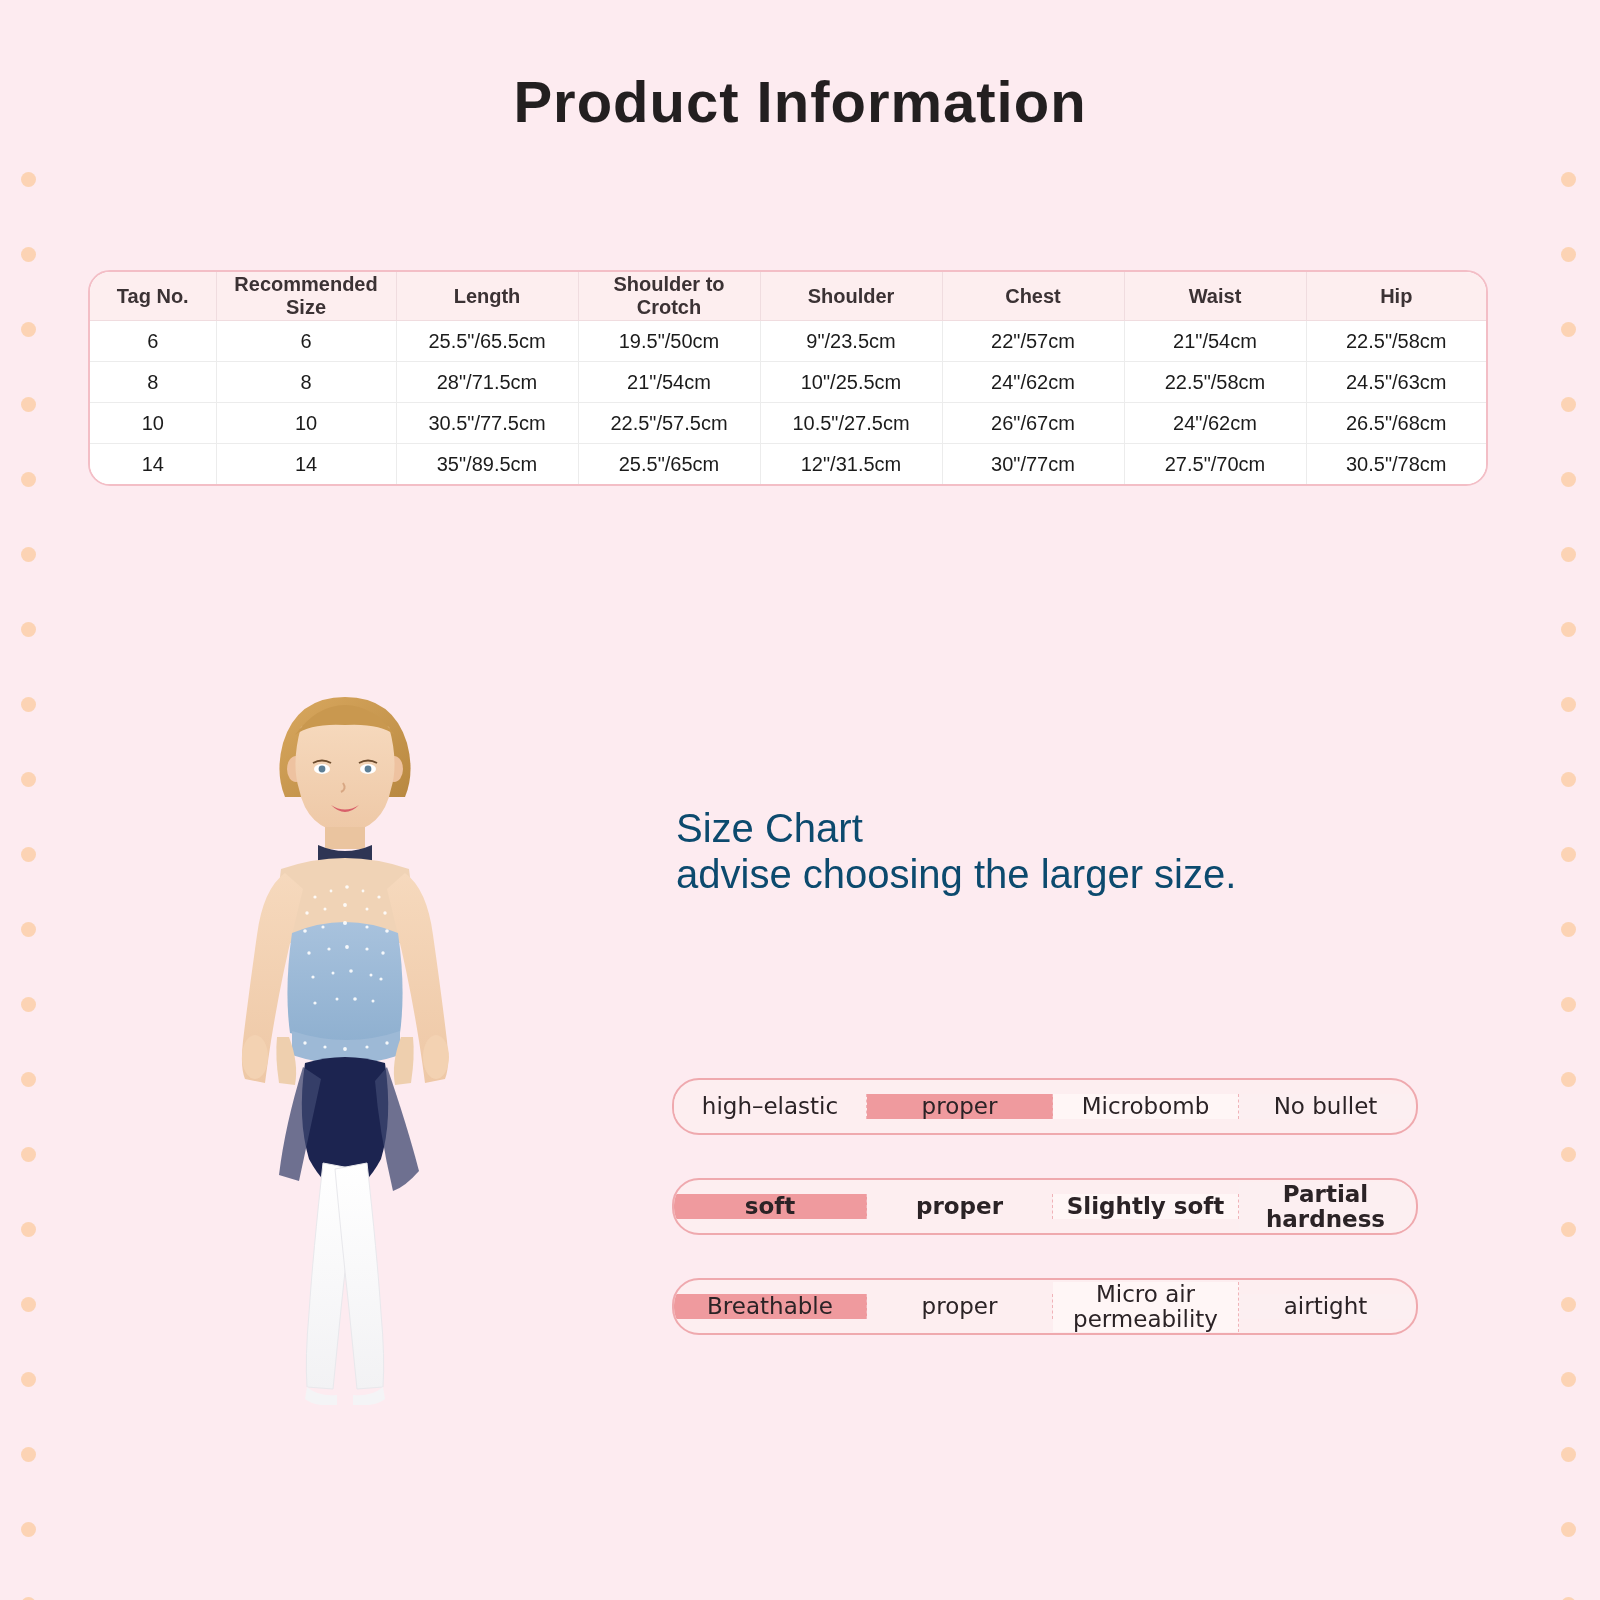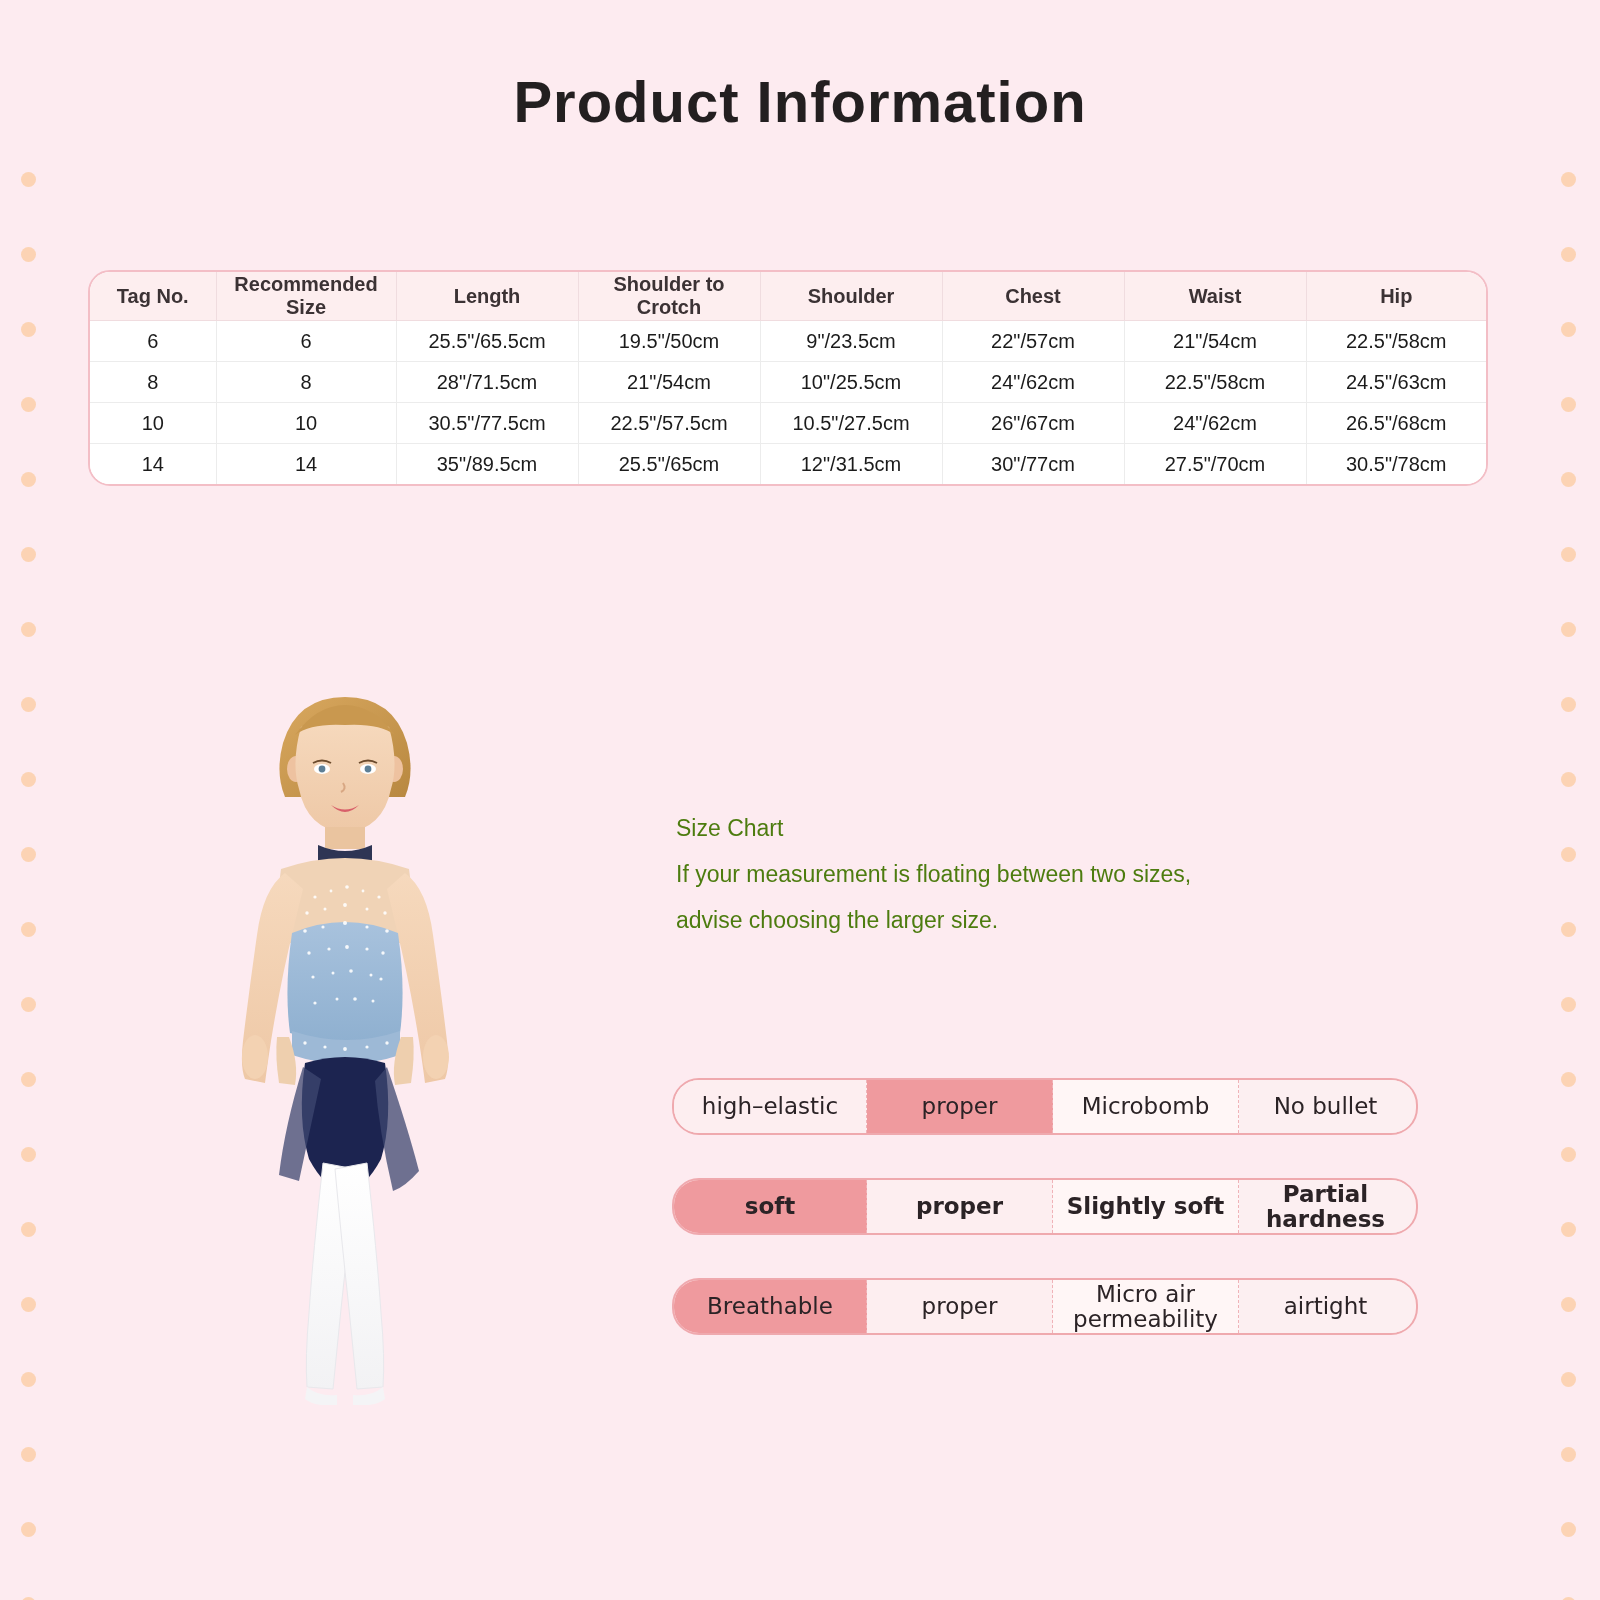--- a/index.html
+++ b/index.html
@@ -107,42 +107,43 @@
     height: 740px;
   }
   .model-photo svg { display: block; }
 
   
   .sizechart-text {
     position: absolute;
     left: 676px;
     top: 805px;
     width: 780px;
-    color: #4d7c0f;
-    font-size: 23px;
+    color: #0c4a6e;
+    font-size: 40px;
     line-height: 46px;
   }
   .sizechart-text div { white-space: nowrap; }
 
   
   .prop-bars {
     position: absolute;
     left: 672px;
     top: 1078px;
     width: 742px;
   }
   .prop-bar {
     display: flex;
     width: 742px;
     height: 53px;
     margin-bottom: 43px;
     border: 2px solid #efa9ae;
     border-radius: 27px;
     overflow: hidden;
     background: #fdeef0;
+    align-items: center;
   }
   .seg {
     display: flex;
     align-items: center;
     justify-content: center;
     text-align: center;
     font-family: "DejaVu Sans", sans-serif;
     font-size: 23px;
     color: #2b2326;
     line-height: 25px;
@@ -379,21 +380,20 @@
       <circle cx="170" cy="382" r="1.6"></circle>
         <circle cx="190" cy="384" r="1.9"></circle>
       <circle cx="212" cy="382" r="1.6"></circle>
         <circle cx="232" cy="378" r="1.7"></circle>
     </g>
   </svg>
 </div>
 
 <div class="sizechart-text">
   <div>Size Chart</div>
-  <div>If your measurement is floating between two sizes,</div>
   <div>advise choosing the larger size.</div>
 </div>
 
 <div class="prop-bars" id="prop-bars">
     <div class="prop-bar" style="border-color: rgb(239, 169, 174);">
       <div class="seg s0">high–elastic</div>
       <div class="seg s1 hl">proper</div>
       <div class="seg s2">Microbomb</div>
       <div class="seg s3">No bullet</div>
     </div>

